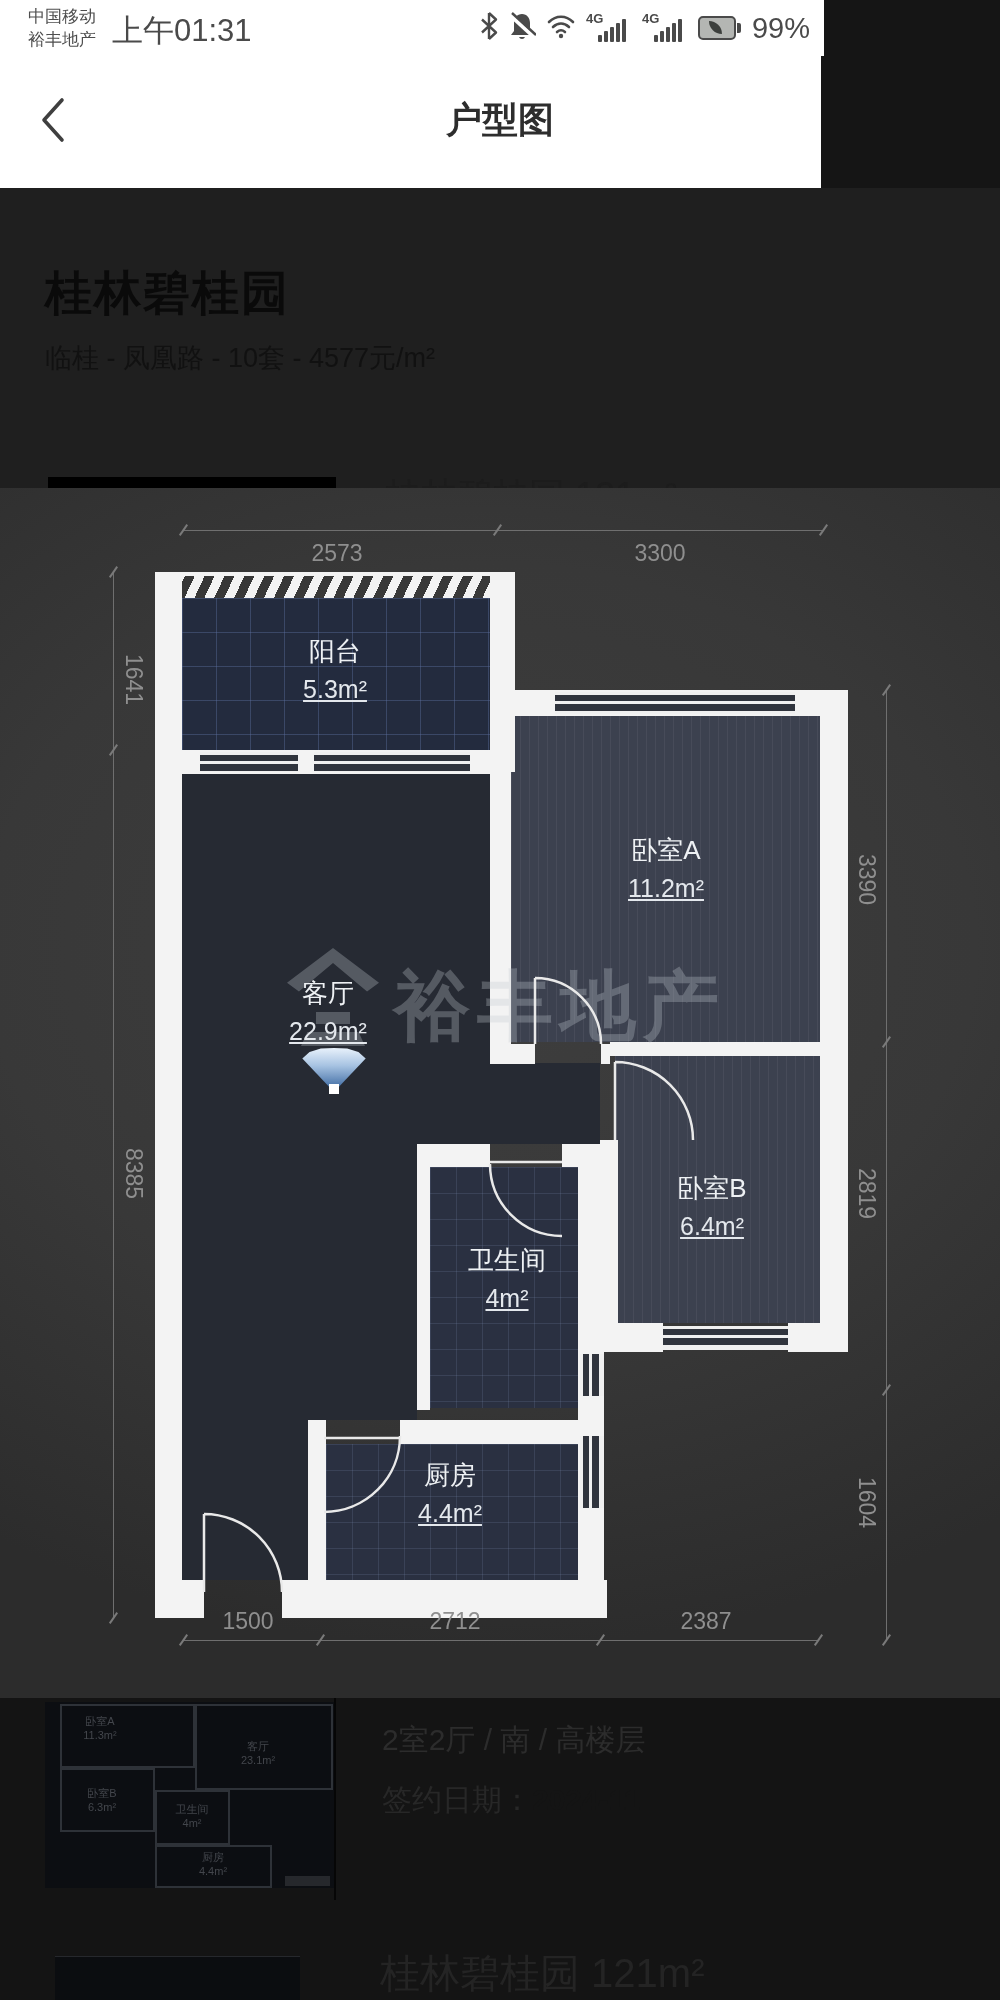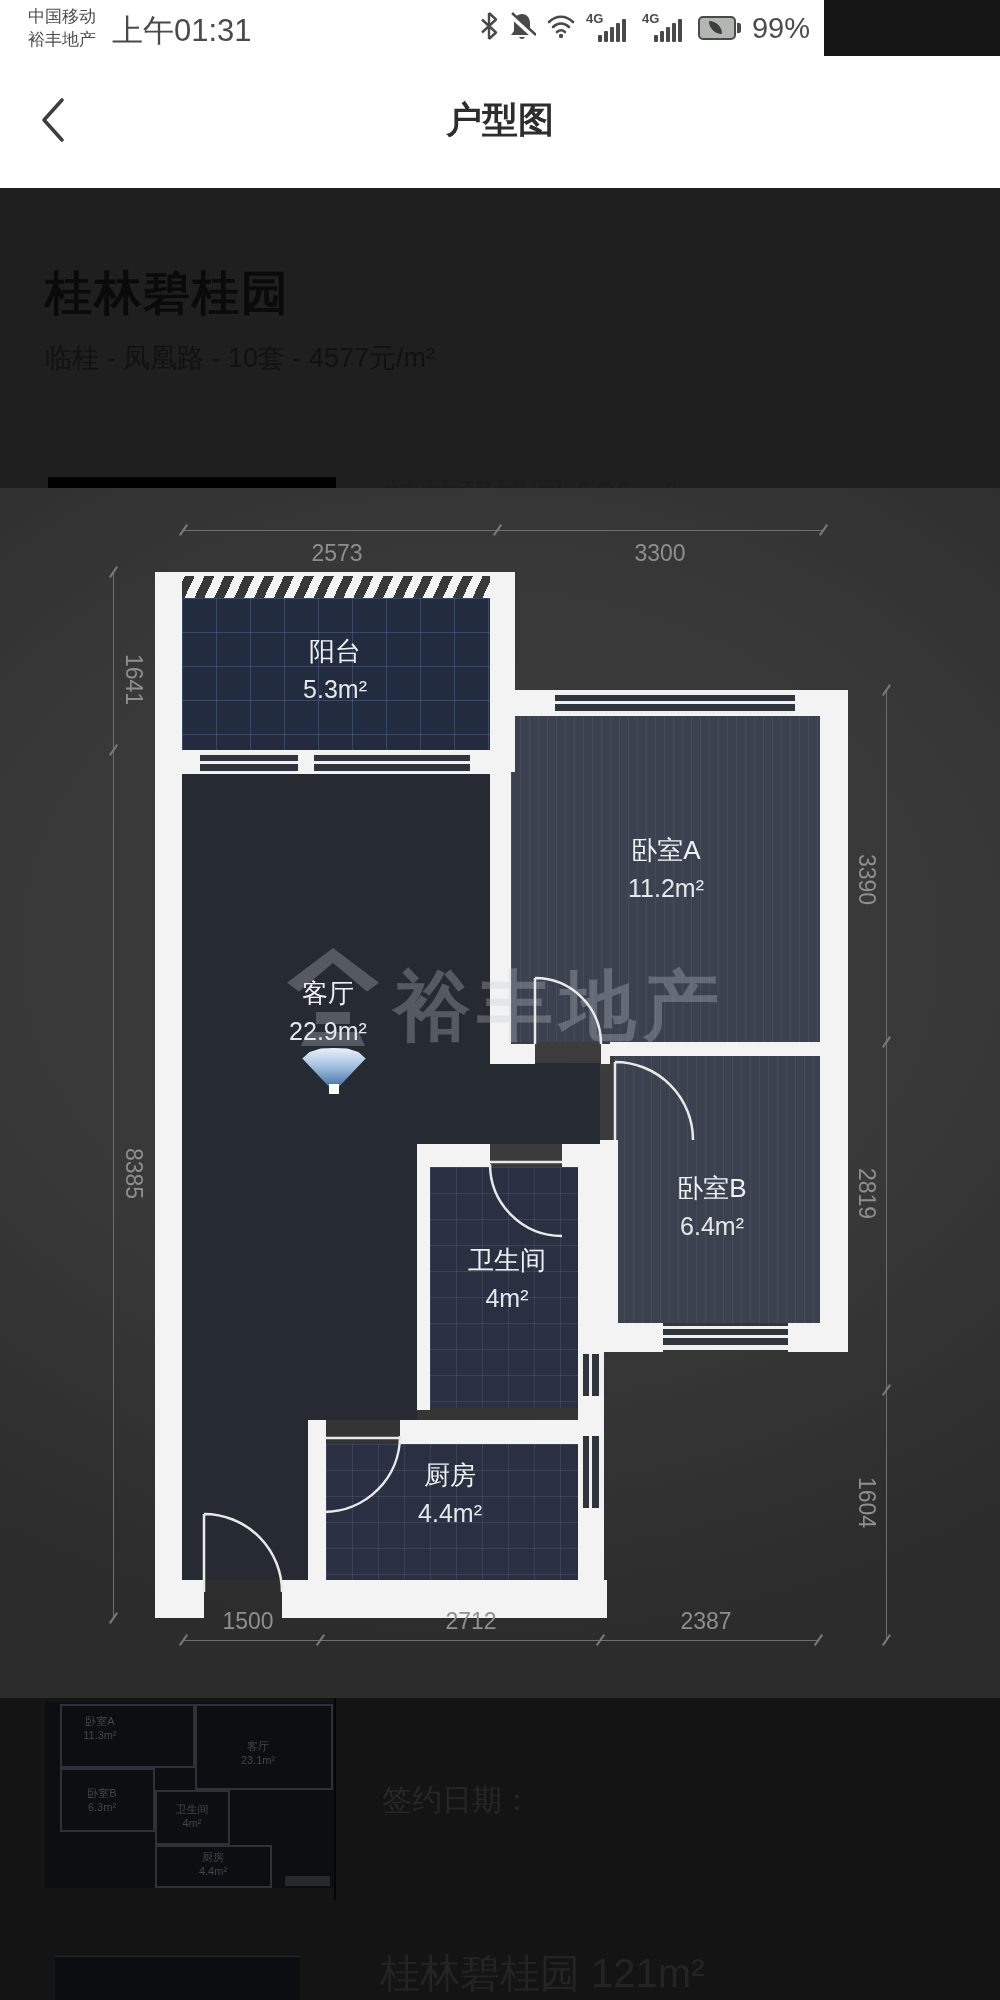--- a/index.html
+++ b/index.html
@@ -16,21 +16,21 @@
   .sig .nettxt{position:absolute;left:0;top:0;font-size:13px;color:#4a4a4a;font-weight:700;}
   .bars{position:absolute;left:12px;bottom:3px;display:flex;align-items:flex-end;gap:2px;}
   .bars i{display:block;width:4px;background:#4a4a4a;border-radius:1px;}
   .batt{position:relative;width:44px;height:24px;}
   .batt .body{position:absolute;left:0;top:0;width:38px;height:24px;border:2px solid #4a4a4a;border-radius:5px;background:#b4b6b3;}
   .batt .leaf{position:absolute;left:11px;top:5px;width:13px;height:13px;background:#3c3f3c;border-radius:0 100% 0 100%;}
   .batt .nub{position:absolute;right:1px;top:7px;width:4px;height:10px;background:#4a4a4a;border-radius:0 2px 2px 0;}
   .pct{font-size:29px;color:#4a4a4a;}
 
   
-  #navbar{left:0;top:56px;width:1000px;height:132px;background:#fff;}
+  #navbar{left:0;top:56px;width:821px;height:132px;background:#fff;}
   .backbtn{left:36px;top:36px;width:40px;height:56px;}
   .navtitle{left:0;top:40px;width:1000px;text-align:center;font-size:36px;color:#2d2d2d;font-weight:600;}
 
   
   #dimtop{left:0;top:188px;width:1000px;height:300px;background:#1f1f1f;}
   .h-name{left:45px;top:74px;font-size:47px;font-weight:700;color:#0a0a0a;letter-spacing:2px;}
   .h-sub{left:45px;top:152px;font-size:27px;color:#111;}
   .cl-thumb{left:48px;top:289px;width:288px;height:90px;background:#000;}
   .cl-title{left:385px;top:284px;font-size:36px;color:#1c1c1c;}
 
@@ -41,21 +41,21 @@
   .f-balcony{background-color:#232b3e;background-image:linear-gradient(rgba(96,118,170,.38) 1px,transparent 1px),linear-gradient(90deg,rgba(96,118,170,.38) 1px,transparent 1px);background-size:34px 34px;}
   .f-bed{background-color:#3c414f;background-image:linear-gradient(90deg,rgba(255,255,255,.055) 1px,transparent 1px);background-size:9px 9px;}
   .f-live{background-color:#262a33;}
   .f-wet{background-color:#2a3041;background-image:linear-gradient(rgba(120,140,175,.20) 1px,transparent 1px),linear-gradient(90deg,rgba(120,140,175,.20) 1px,transparent 1px);background-size:26px 26px;}
   .wall{position:absolute;background:#f3f3f3;}
   .saw{position:absolute;background:repeating-linear-gradient(115deg,#f3f3f3 0 9px,rgba(243,243,243,0) 9px 18px);border-top:4px solid #f3f3f3;}
   .win-h{position:absolute;background:linear-gradient(180deg,#f0f0f0 0 3px,#30343d 3px 9px,#f0f0f0 9px 12px,#30343d 12px 19px,#f0f0f0 19px 100%);}
   .win-v{position:absolute;background:linear-gradient(90deg,#f0f0f0 0 3px,#30343d 3px 9px,#f0f0f0 9px 12px,#30343d 12px 19px,#f0f0f0 19px 100%);}
   .room-label{position:absolute;width:180px;text-align:center;color:#eef1f4;}
   .room-label .rn{font-size:26px;line-height:38px;}
-  .room-label .ra{font-size:25px;line-height:38px;color:#e4e8ed;}
+  .room-label .ra{font-size:25px;line-height:38px;color:#e4e8ed;text-decoration:underline;}
   .dim{position:absolute;color:#8f8f8f;font-size:23px;width:110px;text-align:center;}
   .dim.rot{transform:rotate(90deg);}
   .dline{position:absolute;background:#6f6f6f;}
   .tick{position:absolute;width:13px;height:2px;background:#7a7a7a;transform:rotate(-55deg);}
   .wm-text{position:absolute;left:394px;top:468px;font-size:76px;letter-spacing:7px;font-weight:600;color:rgba(195,201,210,.30);}
   .wm-logo{position:absolute;left:287px;top:460px;width:92px;height:100px;}
   .wm-logo i{position:absolute;background:rgba(195,201,210,.30);}
   .fan{position:absolute;left:301px;top:560px;width:66px;height:44px;
        background:linear-gradient(180deg,#e8f1fb 0%,#a7c3e2 40%,#2e5d99 100%);
        clip-path:polygon(50% 100%,2% 24%,13% 9%,30% 1%,50% 0,70% 1%,87% 9%,98% 24%);}
@@ -234,21 +234,21 @@
       <div class="tick" style="left:880px;top:1151px;"></div>
 
     <div class="dim" style="left:282px;top:52px;">2573</div>
     <div class="dim" style="left:605px;top:52px;">3300</div>
     <div class="dim rot" style="left:78px;top:178px;">1641</div>
     <div class="dim rot" style="left:78px;top:672px;">8385</div>
     <div class="dim rot" style="left:811px;top:378px;">3390</div>
     <div class="dim rot" style="left:811px;top:692px;">2819</div>
     <div class="dim rot" style="left:811px;top:1001px;">1604</div>
     <div class="dim" style="left:193px;top:1120px;">1500</div>
-    <div class="dim" style="left:416px;top:1120px;">2712</div>
+    <div class="dim" style="left:400px;top:1120px;">2712</div>
     <div class="dim" style="left:651px;top:1120px;">2387</div>
 
     <div class="room-label" style="left:245px;top:144px;">
       <div class="rn">阳台</div>
         <div class="ra">5.3m²</div>
     </div>
     <div class="room-label" style="left:576px;top:343px;">
       <div class="rn">卧室A</div>
         <div class="ra">11.2m²</div>
     </div>
@@ -298,20 +298,21 @@
           <div>4m²</div>
       </div>
       <div class="mp-lab" style="left:123px;top:148px;">
         <div>厨房</div>
           <div>4.4m²</div>
       </div>
       <div class="chip"></div>
     </div>
 
     <div class="abs l-div"></div>
+    <div class="abs l-specs">2室2厅 / 南 / 高楼层</div>
     <div class="abs l-sign">
       <span>签约日期：</span><b>2024-11</b>
     </div>
 
     <div class="abs l-title2">桂林碧桂园 121m²</div>
     <div class="abs l-thumb2"></div>
   </div>
 
 </div>
 

